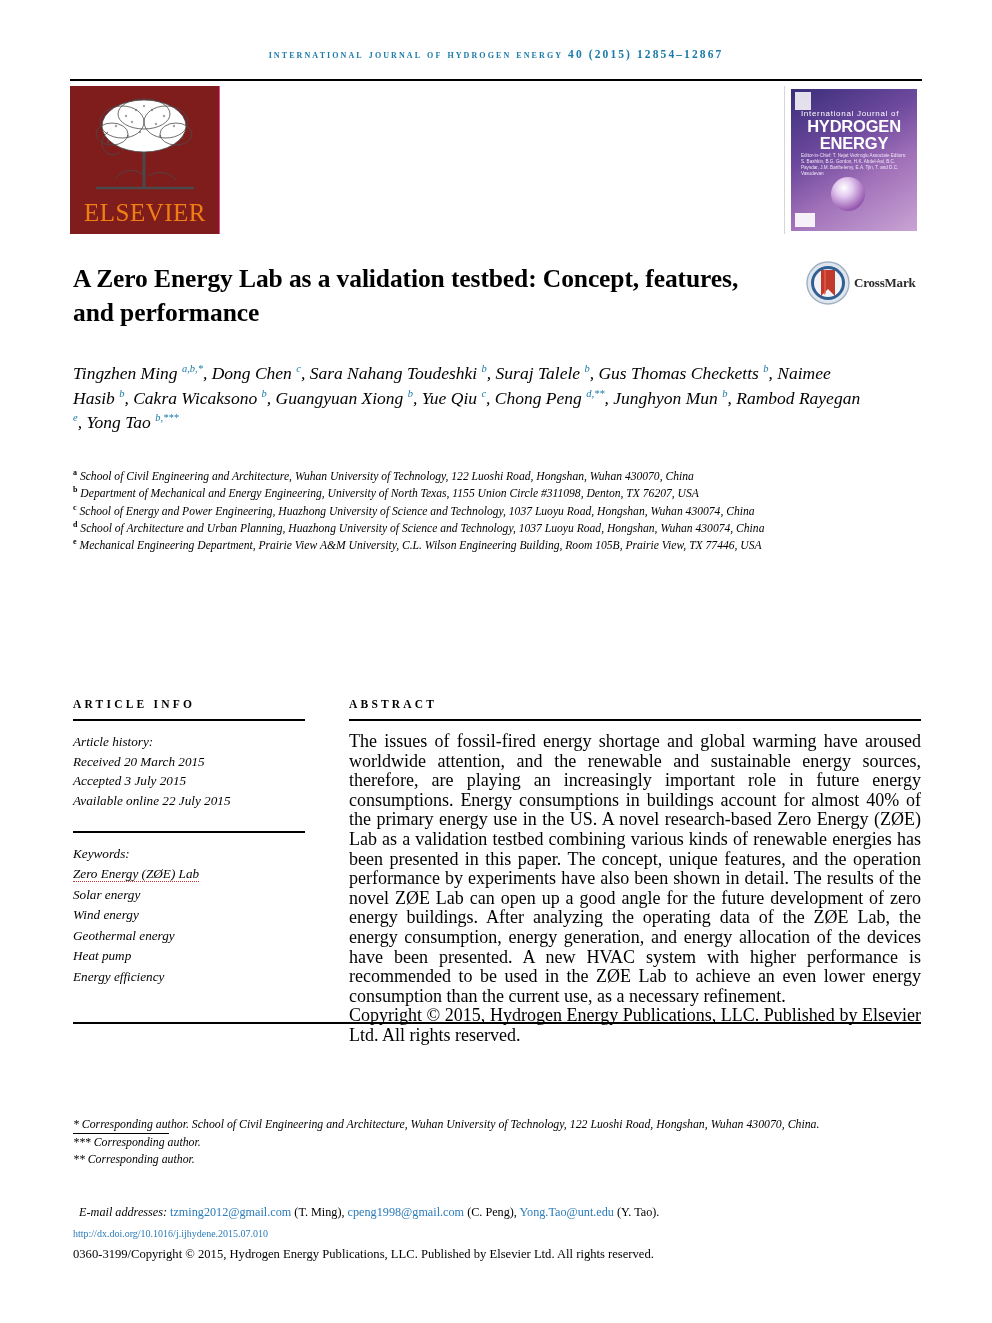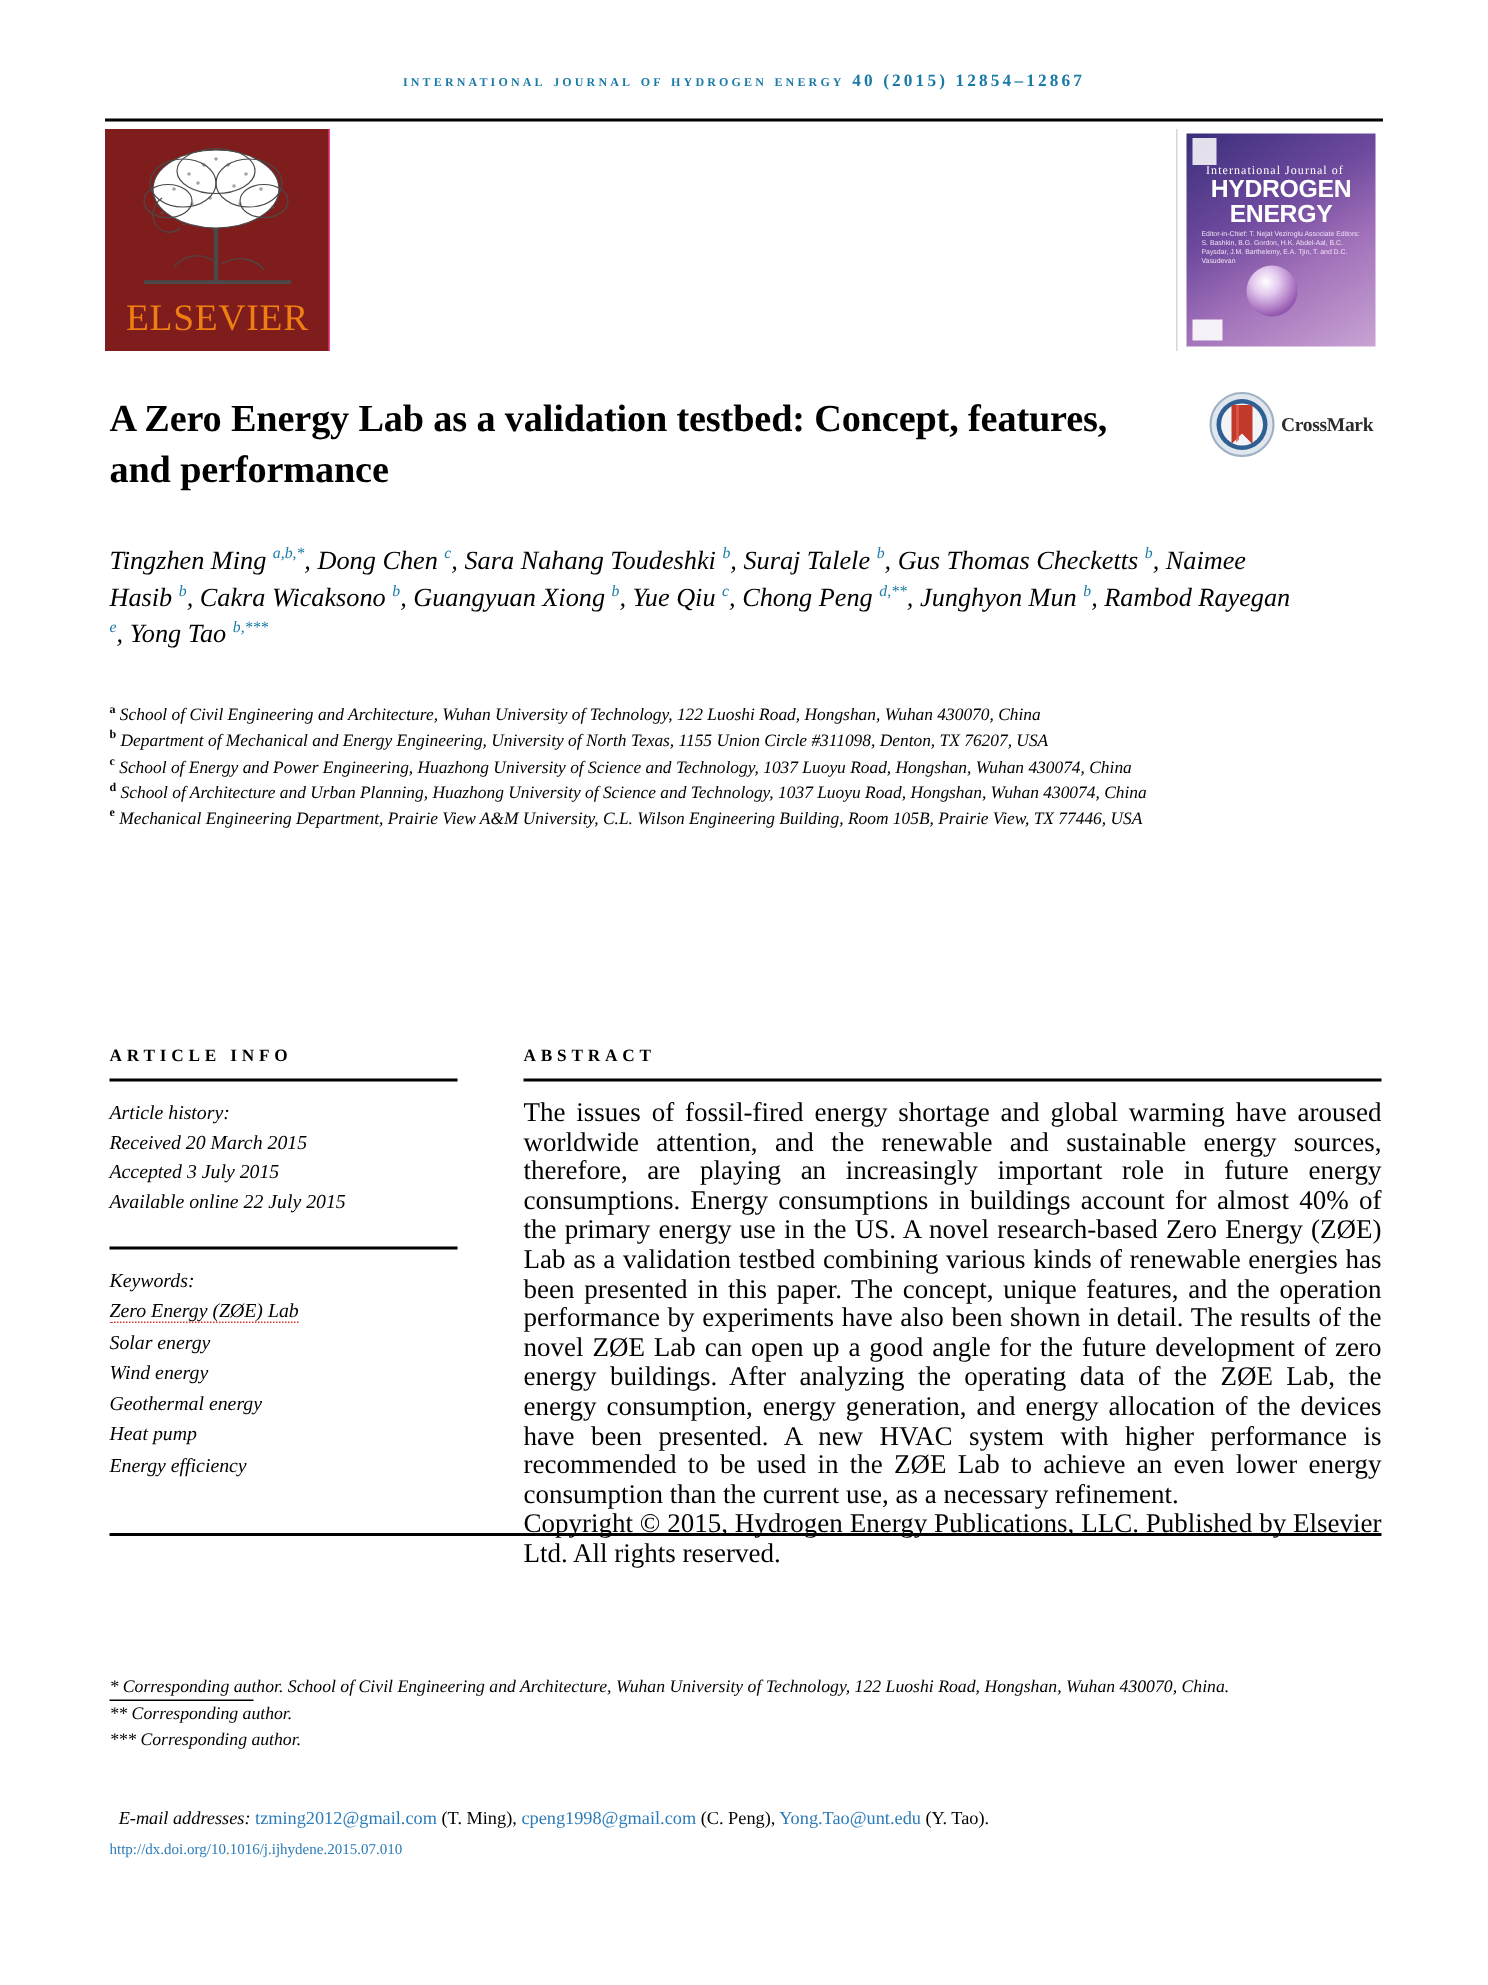--- a/index.html
+++ b/index.html
@@ -139,21 +139,21 @@
     width: 16px; height: 18px;
     background: #ffffff;
     opacity: .85;
   }
   .cover-t1 {
     position: absolute;
     left: 0; top: 20px;
     width: 118px;
     text-align: center;
     color: #ffffff;
-    font-family: Liberation Serif, serif;
+    font-family: Liberation Sans, sans-serif;
     font-size: 8px;
     letter-spacing: .7px;
   }
   .cover-t2 {
     position: absolute;
     left: 0; top: 29px;
     width: 126px;
     text-align: center;
     color: #ffffff;
     font-family: "Liberation Sans", sans-serif;
@@ -474,29 +474,30 @@
     <div class="abstract">
       <p>The issues of fossil-fired energy shortage and global warming have aroused worldwide attention, and the renewable and sustainable energy sources, therefore, are playing an increasingly important role in future energy consumptions. Energy consumptions in buildings account for almost 40% of the primary energy use in the US. A novel research-based Zero Energy (ZØE) Lab as a validation testbed combining various kinds of renewable energies has been presented in this paper. The concept, unique features, and the operation performance by experiments have also been shown in detail. The results of the novel ZØE Lab can open up a good angle for the future development of zero energy buildings. After analyzing the operating data of the ZØE Lab, the energy consumption, energy generation, and energy allocation of the devices have been presented. A new HVAC system with higher performance is recommended to be used in the ZØE Lab to achieve an even lower energy consumption than the current use, as a necessary refinement.</p>
       <p class="abs-copy">Copyright © 2015, Hydrogen Energy Publications, LLC. Published by Elsevier Ltd. All rights reserved.</p>
     </div>
   </div>
   <div class="rule-abs-end"></div>
 
   <div class="fn-rule"></div>
   <div class="footnotes">
     <p class="fn-i">* Corresponding author. School of Civil Engineering and Architecture, Wuhan University of Technology, 122 Luoshi Road, Hongshan, Wuhan 430070, China.</p>
+    <p class="fn-i">*** Corresponding author.</p>
     <p class="fn-i">** Corresponding author.</p>
-    <p class="fn-i">*** Corresponding author.</p>
   </div>
 
   <div class="emails">
     &nbsp;&nbsp;<span class="fn-i">E-mail addresses:</span>
     <span class="lnk">tzming2012@gmail.com</span>
     <span>(T. Ming)</span>,
     <span class="lnk">cpeng1998@gmail.com</span>
     <span>(C. Peng)</span>,
     <span class="lnk">Yong.Tao@unt.edu</span>
     <span>(Y. Tao).</span>
   </div>
 
   <div class="doi">http://dx.doi.org/10.1016/j.ijhydene.2015.07.010</div>
+  <div class="issn">0360-3199/Copyright © 2015, Hydrogen Energy Publications, LLC. Published by Elsevier Ltd. All rights reserved.</div>
 
 </div>
 
 </body></html>

